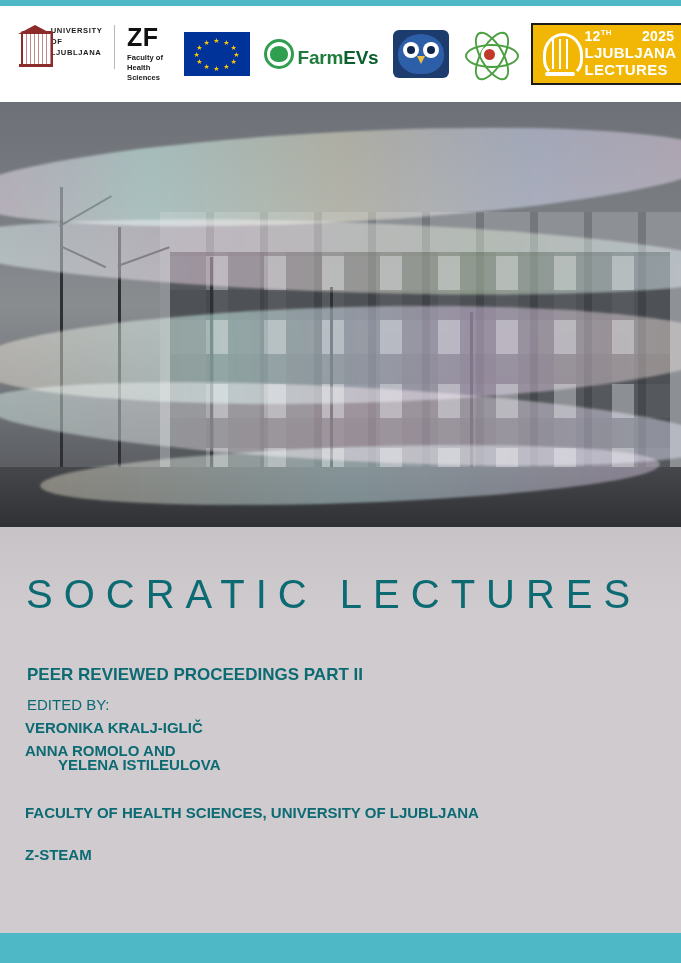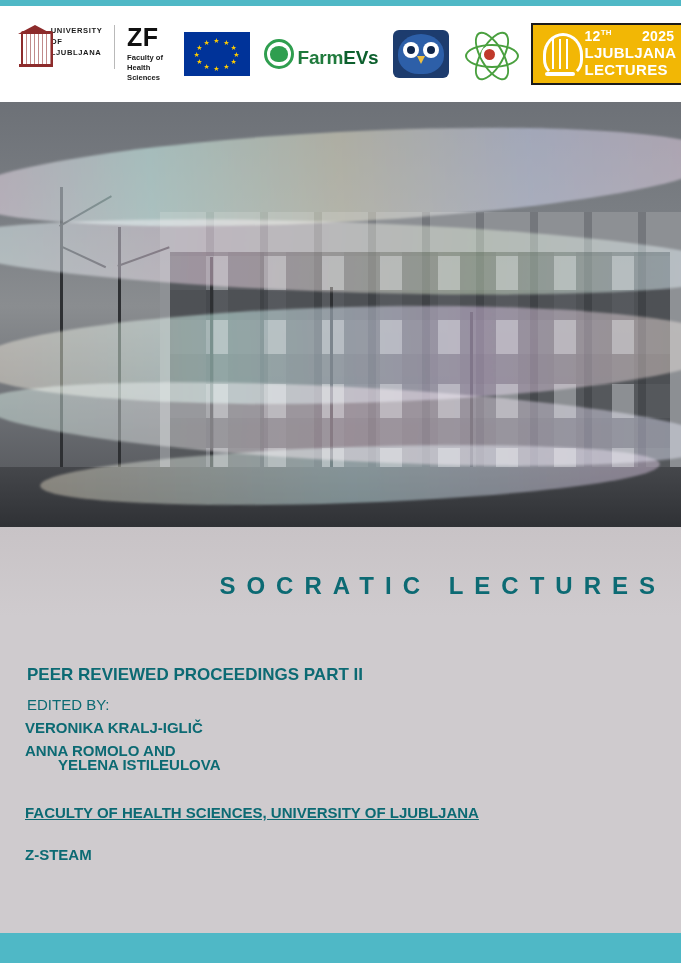--- a/index.html
+++ b/index.html
@@ -379,26 +379,25 @@
     position: absolute;
     left: 0; top: 527px;
     width: 681px;
     height: 406px;
     background: linear-gradient(180deg, #c8c3c6 0%, #cfcbce 22%, #cfcbce 100%);
   }
   .title-main {
     position: absolute;
     left: 26px; top: 45px;
     width: 640px;
-    font-size: 24px;
-    font-weight: bold;
+    font-size: 40px;
+    font-weight: normal;
     color: #0c6a73;
     letter-spacing: 11px;
     white-space: nowrap;
-    text-align: right;
   }
   .title-sub {
     position: absolute;
     left: 24px; top: 94px;
     font-size: 15.5px;
     font-weight: bold;
     color: #0c6a73;
     letter-spacing: .2px;
   }
   .line-proceedings {
@@ -424,21 +423,20 @@
   }
   .editor.e1 { top: 192px; }
   .editor.e2 { top: 215px; }
   .editor.e3 { top: 229px; margin-left: 33px; }
   .line-faculty {
     position: absolute;
     left: 25px; top: 277px;
     font-size: 15px;
     font-weight: bold;
     color: #0c6a73;
-    text-decoration: underline;
   }
   .line-zsteam {
     position: absolute;
     left: 25px; top: 319px;
     font-size: 15px;
     font-weight: bold;
     color: #0c6a73;
   }
 
   

